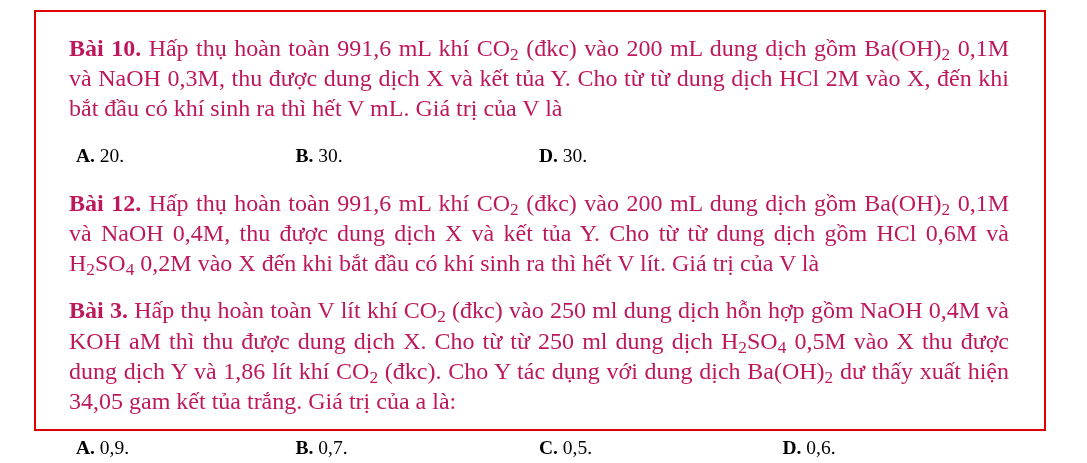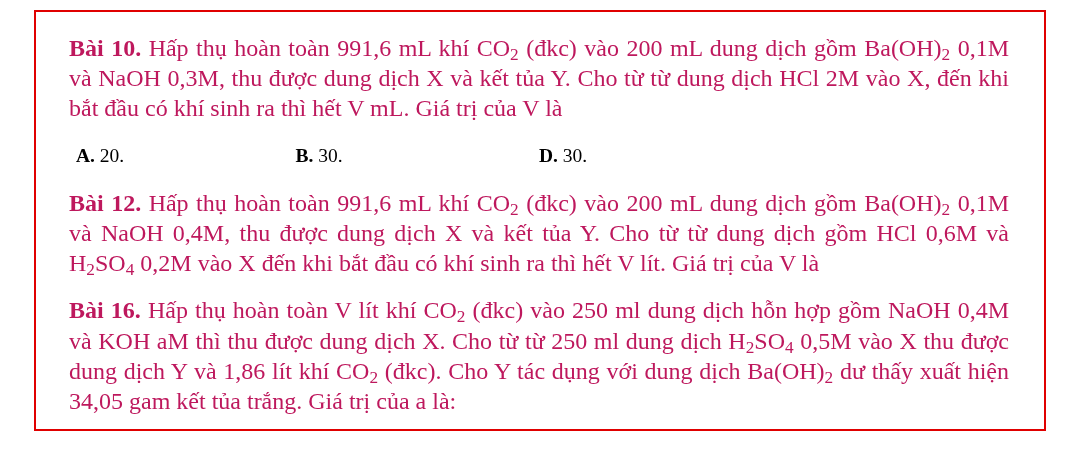--- a/index.html
+++ b/index.html
@@ -86,17 +86,35 @@
         <b>D.</b>
         <span>30.</span>
       </div>
     </div>
 
     <p class="para">
       <b>Bài 12.</b><span> Hấp thụ hoàn toàn 991,6 mL khí CO<sub>2</sub> (đkc) vào 200 mL dung dịch gồm Ba(OH)<sub>2</sub> 0,1M và NaOH 0,4M, thu được dung dịch X và kết tủa Y. Cho từ từ dung dịch gồm HCl 0,6M và H<sub>2</sub>SO<sub>4</sub> 0,2M vào X đến khi bắt đầu có khí sinh ra thì hết V lít. Giá trị của V là</span>
     </p>
 
     <p class="para">
-      <b>Bài 16.</b><span> Hấp thụ hoàn toàn V lít khí CO<sub>2</sub> (đkc) vào 250 ml dung dịch hỗn hợp gồm NaOH 0,4M và KOH aM thì thu được dung dịch X. Cho từ từ 250 ml dung dịch H<sub>2</sub>SO<sub>4</sub> 0,5M vào X thu được dung dịch Y và 1,86 lít khí CO<sub>2</sub> (đkc). Cho Y tác dụng với dung dịch Ba(OH)<sub>2</sub> dư thấy xuất hiện 34,05 gam kết tủa trắng. Giá trị của a là:</span>
+      <b>Bài 3.</b><span> Hấp thụ hoàn toàn V lít khí CO<sub>2</sub> (đkc) vào 250 ml dung dịch hỗn hợp gồm NaOH 0,4M và KOH aM thì thu được dung dịch X. Cho từ từ 250 ml dung dịch H<sub>2</sub>SO<sub>4</sub> 0,5M vào X thu được dung dịch Y và 1,86 lít khí CO<sub>2</sub> (đkc). Cho Y tác dụng với dung dịch Ba(OH)<sub>2</sub> dư thấy xuất hiện 34,05 gam kết tủa trắng. Giá trị của a là:</span>
     </p>
+    <div class="answers">
+      <div class="opt">
+        <b>A.</b>
+        <span>0,9.</span>
+      </div>
+      <div class="opt">
+        <b>B.</b>
+        <span>0,7.</span>
+      </div>
+      <div class="opt">
+        <b>C.</b>
+        <span>0,5.</span>
+      </div>
+      <div class="opt">
+        <b>D.</b>
+        <span>0,6.</span>
+      </div>
+    </div>
 
   </div>
 </div>
 
 </body></html>

